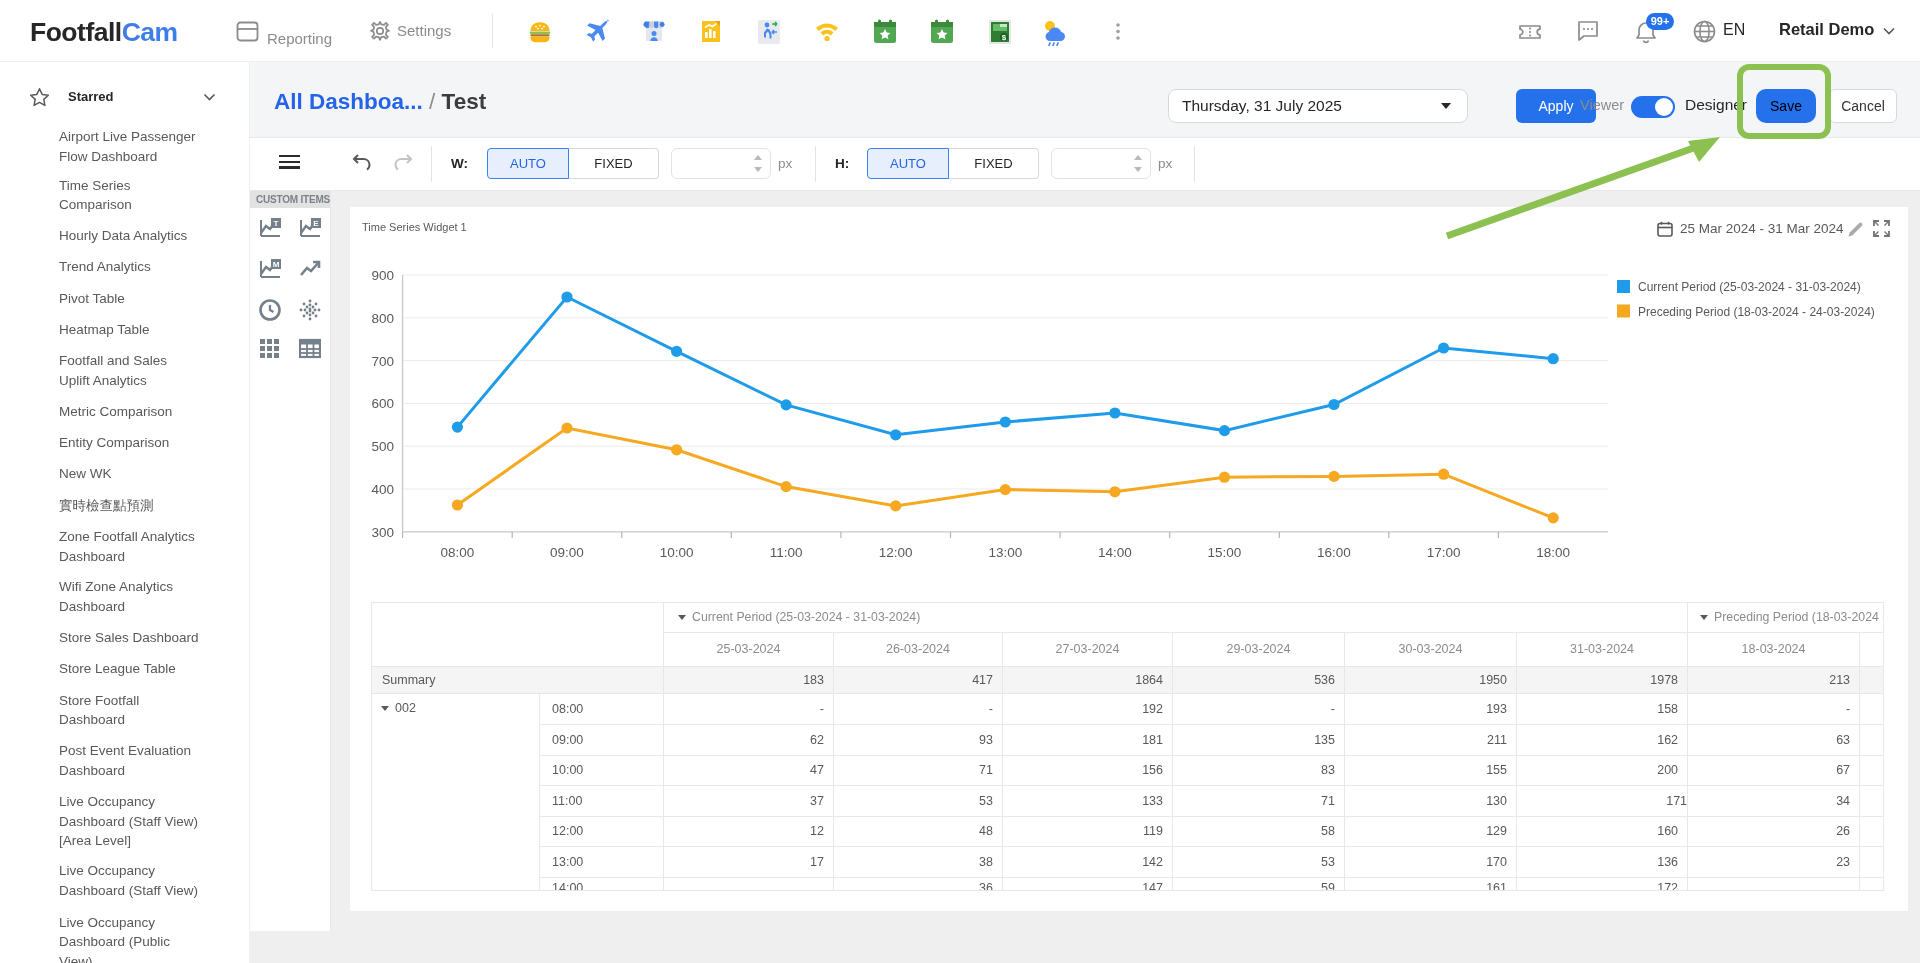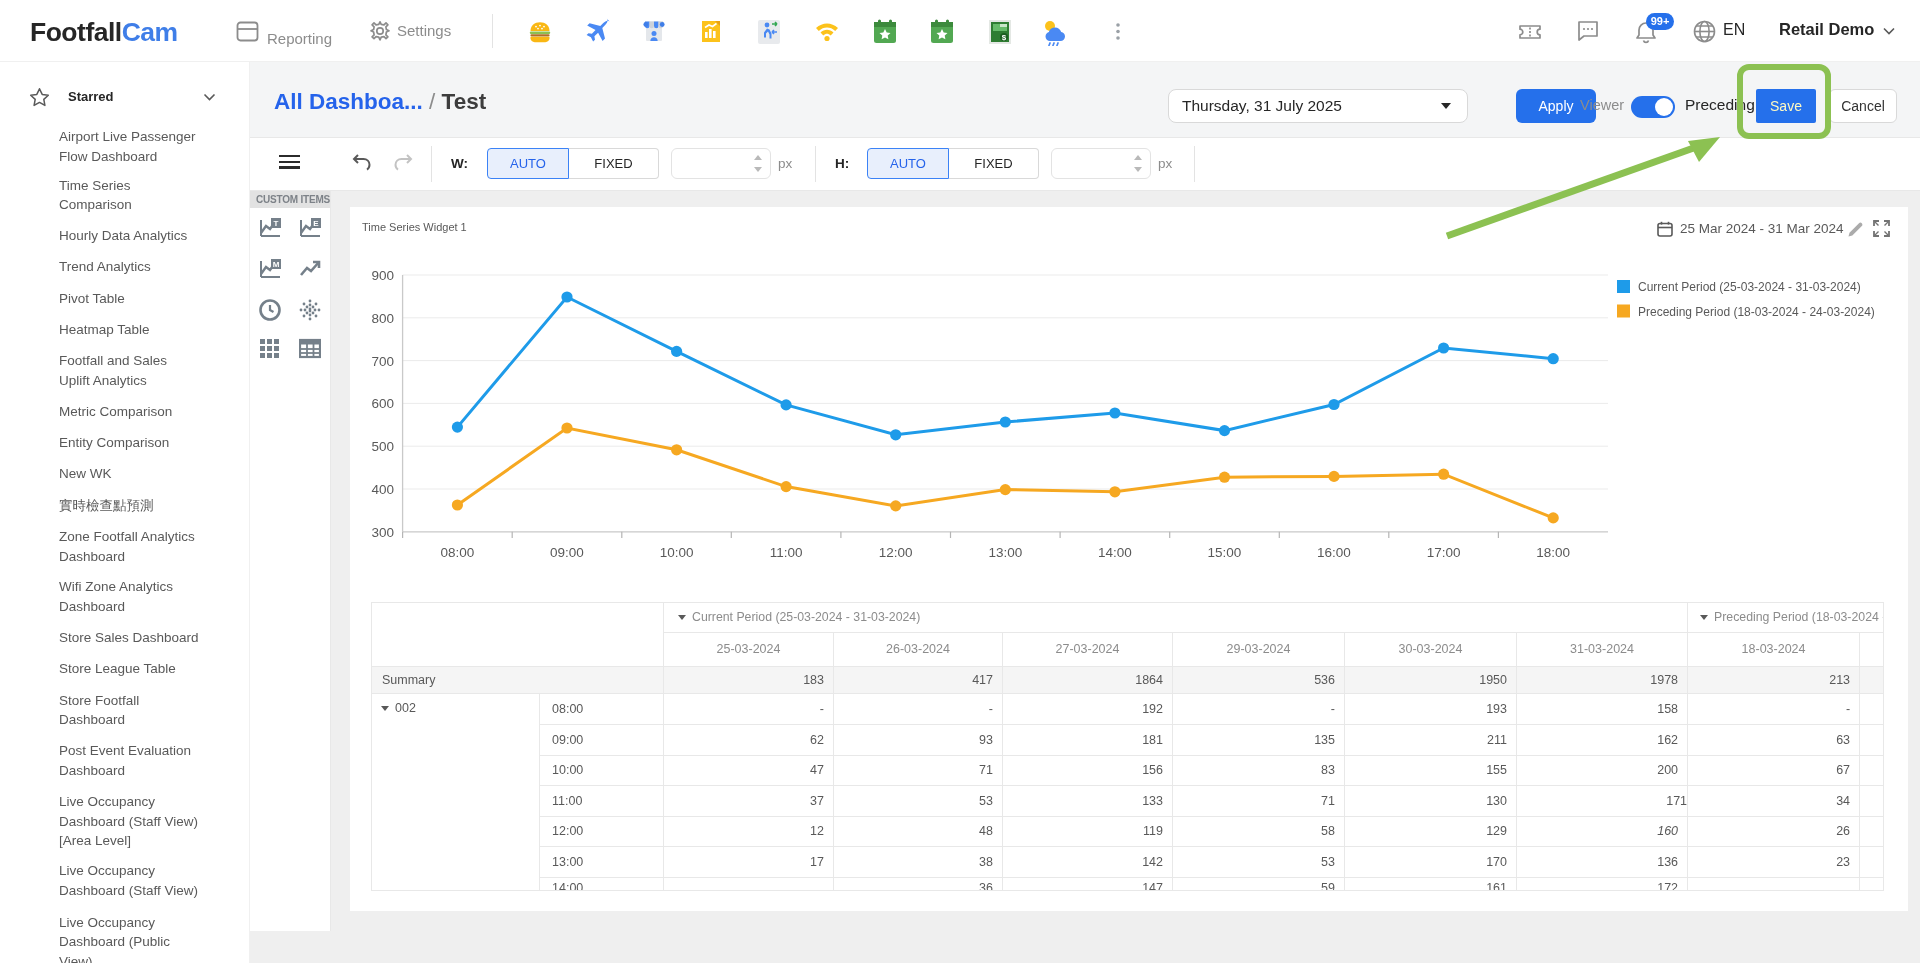--- a/index.html
+++ b/index.html
@@ -178,23 +178,23 @@
 <div class="abs" style="left:250px;top:137px;width:1670px;height:54px;background:#fff;border-top:1px solid #e8e8e8;border-bottom:1px solid #e8e8e8;"></div>
 <div class="abs" style="left:274px;top:89px;font-size:22.5px;font-weight:bold;color:#2563eb;">All Dashboa... <span style="color:#8c8c8c;font-weight:normal;">/</span> <span style="color:#3d3d3d;font-weight:600;">Test</span></div>
 <div class="abs" style="left:1168px;top:89px;width:300px;height:34px;background:#fff;border:1px solid #d9d9d9;border-radius:8px;font-size:15.5px;color:#262626;line-height:32px;padding-left:13px;">Thursday, 31 July 2025
   <span style="position:absolute;right:16px;top:13px;width:0;height:0;border-left:5px solid transparent;border-right:5px solid transparent;border-top:6.5px solid #262626;"></span>
 </div>
 <div class="abs" style="left:1482px;top:89px;width:80px;height:34px;background:#2570eb;border-radius:6px;color:#fff;font-size:14px;text-align:center;line-height:34px;margin-left:34px;">Apply</div>
 <div class="abs" style="left:1580px;top:97px;font-size:14.5px;color:#8c8c8c;">Viewer</div>
 <div class="abs" style="left:1631px;top:96px;width:44px;height:22px;background:#2570eb;border-radius:11px;">
       <span style="position:absolute;right:2px;top:2px;width:18px;height:18px;background:#fff;border-radius:50%;"></span>
     </div>
-<div class="abs" style="left:1685px;top:96px;font-size:15.5px;color:#262626;">Preceding</div>
+<div class="abs" style="left:1685px;top:96px;font-size:15.5px;color:#262626;">Designer</div>
 <div class="abs" style="left:1829px;top:89px;width:68px;height:34px;background:#fff;border:1px solid #d9d9d9;border-radius:6px;color:#333;font-size:14px;text-align:center;line-height:32px;">Cancel</div>
-<div class="abs" style="left:1756px;top:89px;width:60px;height:34px;background:#2570eb;border-radius:2px;color:#fef9c3;font-size:14px;text-align:center;line-height:34px;">Save</div>
+<div class="abs" style="left:1756px;top:89px;width:60px;height:34px;background:#2570eb;border-radius:10px;color:#000000;font-size:14px;text-align:center;line-height:34px;">Save</div>
 
 <div class="abs" style="left:279px;top:155px;width:21px;height:14px;">
   <div style="height:2.3px;background:#2b2b2b;"></div>
       <div style="height:2.3px;background:#2b2b2b;margin-top:3.4px;"></div>
       <div style="height:2.3px;background:#2b2b2b;margin-top:3.4px;"></div>
 </div>
 <svg class="abs" style="left:352px;top:153px;" width="20" height="18" viewBox="0 0 20 18">
       <path d="M6 2L2 6l4 4" fill="none" stroke="#595959" stroke-width="2"></path>
       <path d="M2 6h9.5c3.5 0 6 2.5 6 5.8 0 2.4-1.2 4-2.5 4.8" fill="none" stroke="#595959" stroke-width="2"></path>
     </svg>
@@ -462,21 +462,21 @@
               <td style="border:1px solid #e8e8e8;color:#595959;text-align:right;padding-right:9px;">34</td>
               <td style="border:1px solid #e8e8e8;"></td>
             </tr>
 <tr style="height:30px;">
               <td style="border:1px solid #e8e8e8;color:#595959;padding-left:12px;">12:00</td>
               <td style="border:1px solid #e8e8e8;color:#595959;text-align:right;padding-right:9px;">12</td>
               <td style="border:1px solid #e8e8e8;color:#595959;text-align:right;padding-right:9px;">48</td>
               <td style="border:1px solid #e8e8e8;color:#595959;text-align:right;padding-right:9px;">119</td>
               <td style="border:1px solid #e8e8e8;color:#595959;text-align:right;padding-right:9px;">58</td>
               <td style="border:1px solid #e8e8e8;color:#595959;text-align:right;padding-right:9px;">129</td>
-              <td style="border:1px solid #e8e8e8;color:#595959;text-align:right;padding-right:9px;font-style:italic;">160</td>
+              <td style="border:1px solid #e8e8e8;color:#595959;text-align:right;padding-right:9px;">160</td>
               <td style="border:1px solid #e8e8e8;color:#595959;text-align:right;padding-right:9px;">26</td>
               <td style="border:1px solid #e8e8e8;"></td>
             </tr>
 <tr style="height:31px;">
               <td style="border:1px solid #e8e8e8;color:#595959;padding-left:12px;">13:00</td>
               <td style="border:1px solid #e8e8e8;color:#595959;text-align:right;padding-right:9px;">17</td>
               <td style="border:1px solid #e8e8e8;color:#595959;text-align:right;padding-right:9px;">38</td>
               <td style="border:1px solid #e8e8e8;color:#595959;text-align:right;padding-right:9px;">142</td>
               <td style="border:1px solid #e8e8e8;color:#595959;text-align:right;padding-right:9px;">53</td>
               <td style="border:1px solid #e8e8e8;color:#595959;text-align:right;padding-right:9px;">170</td>

